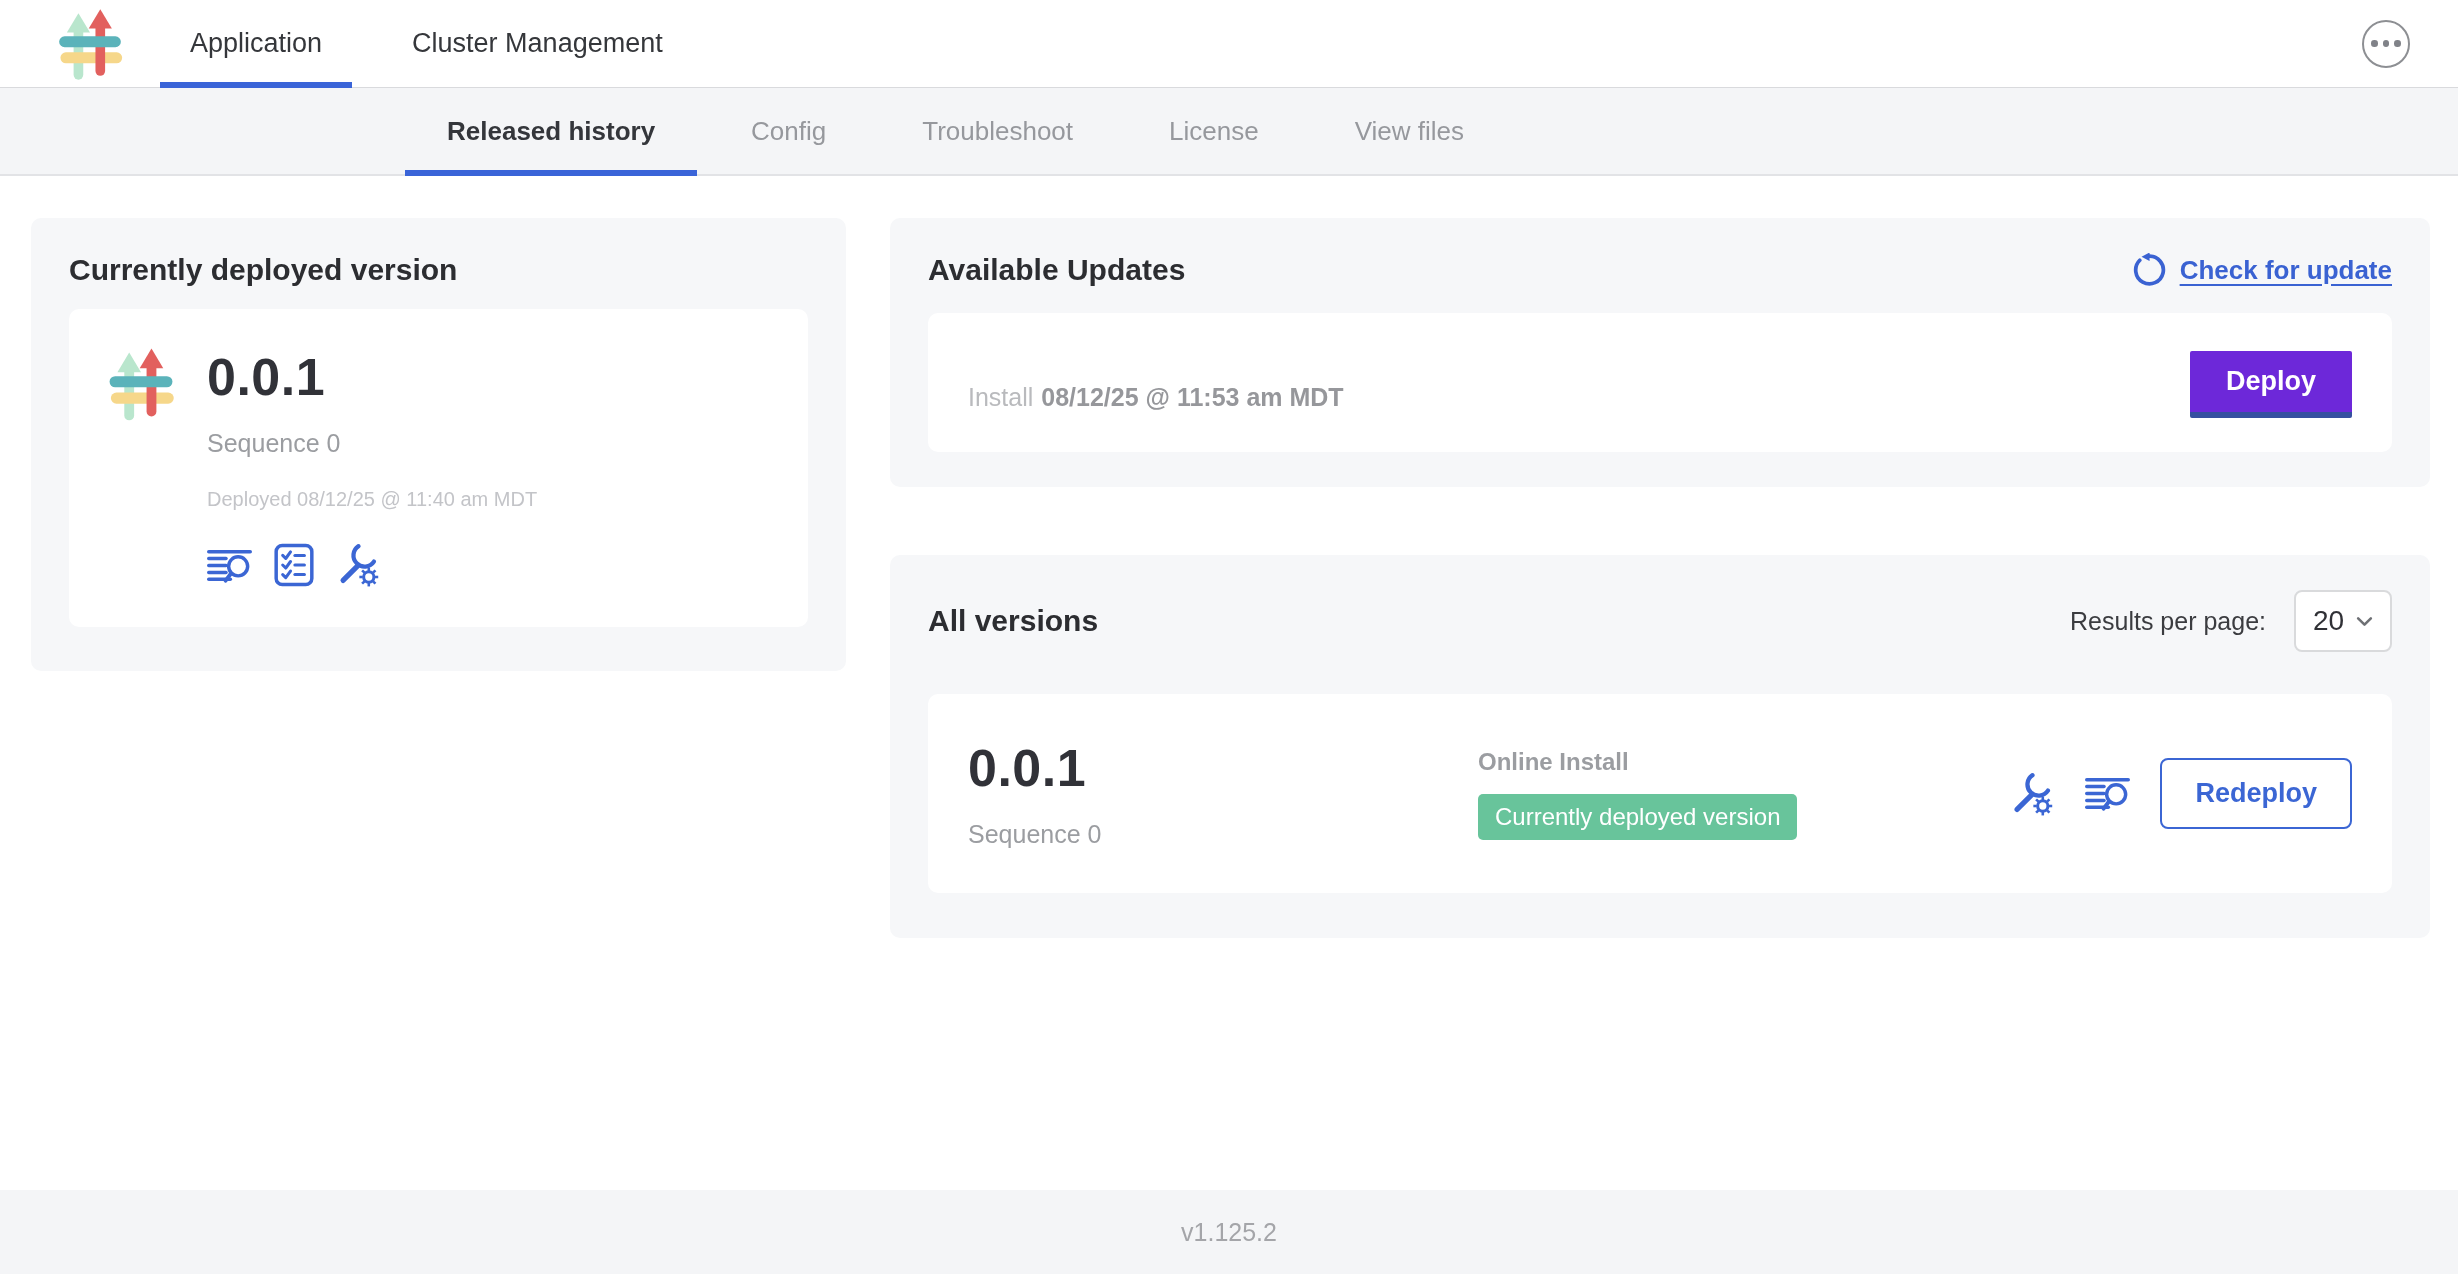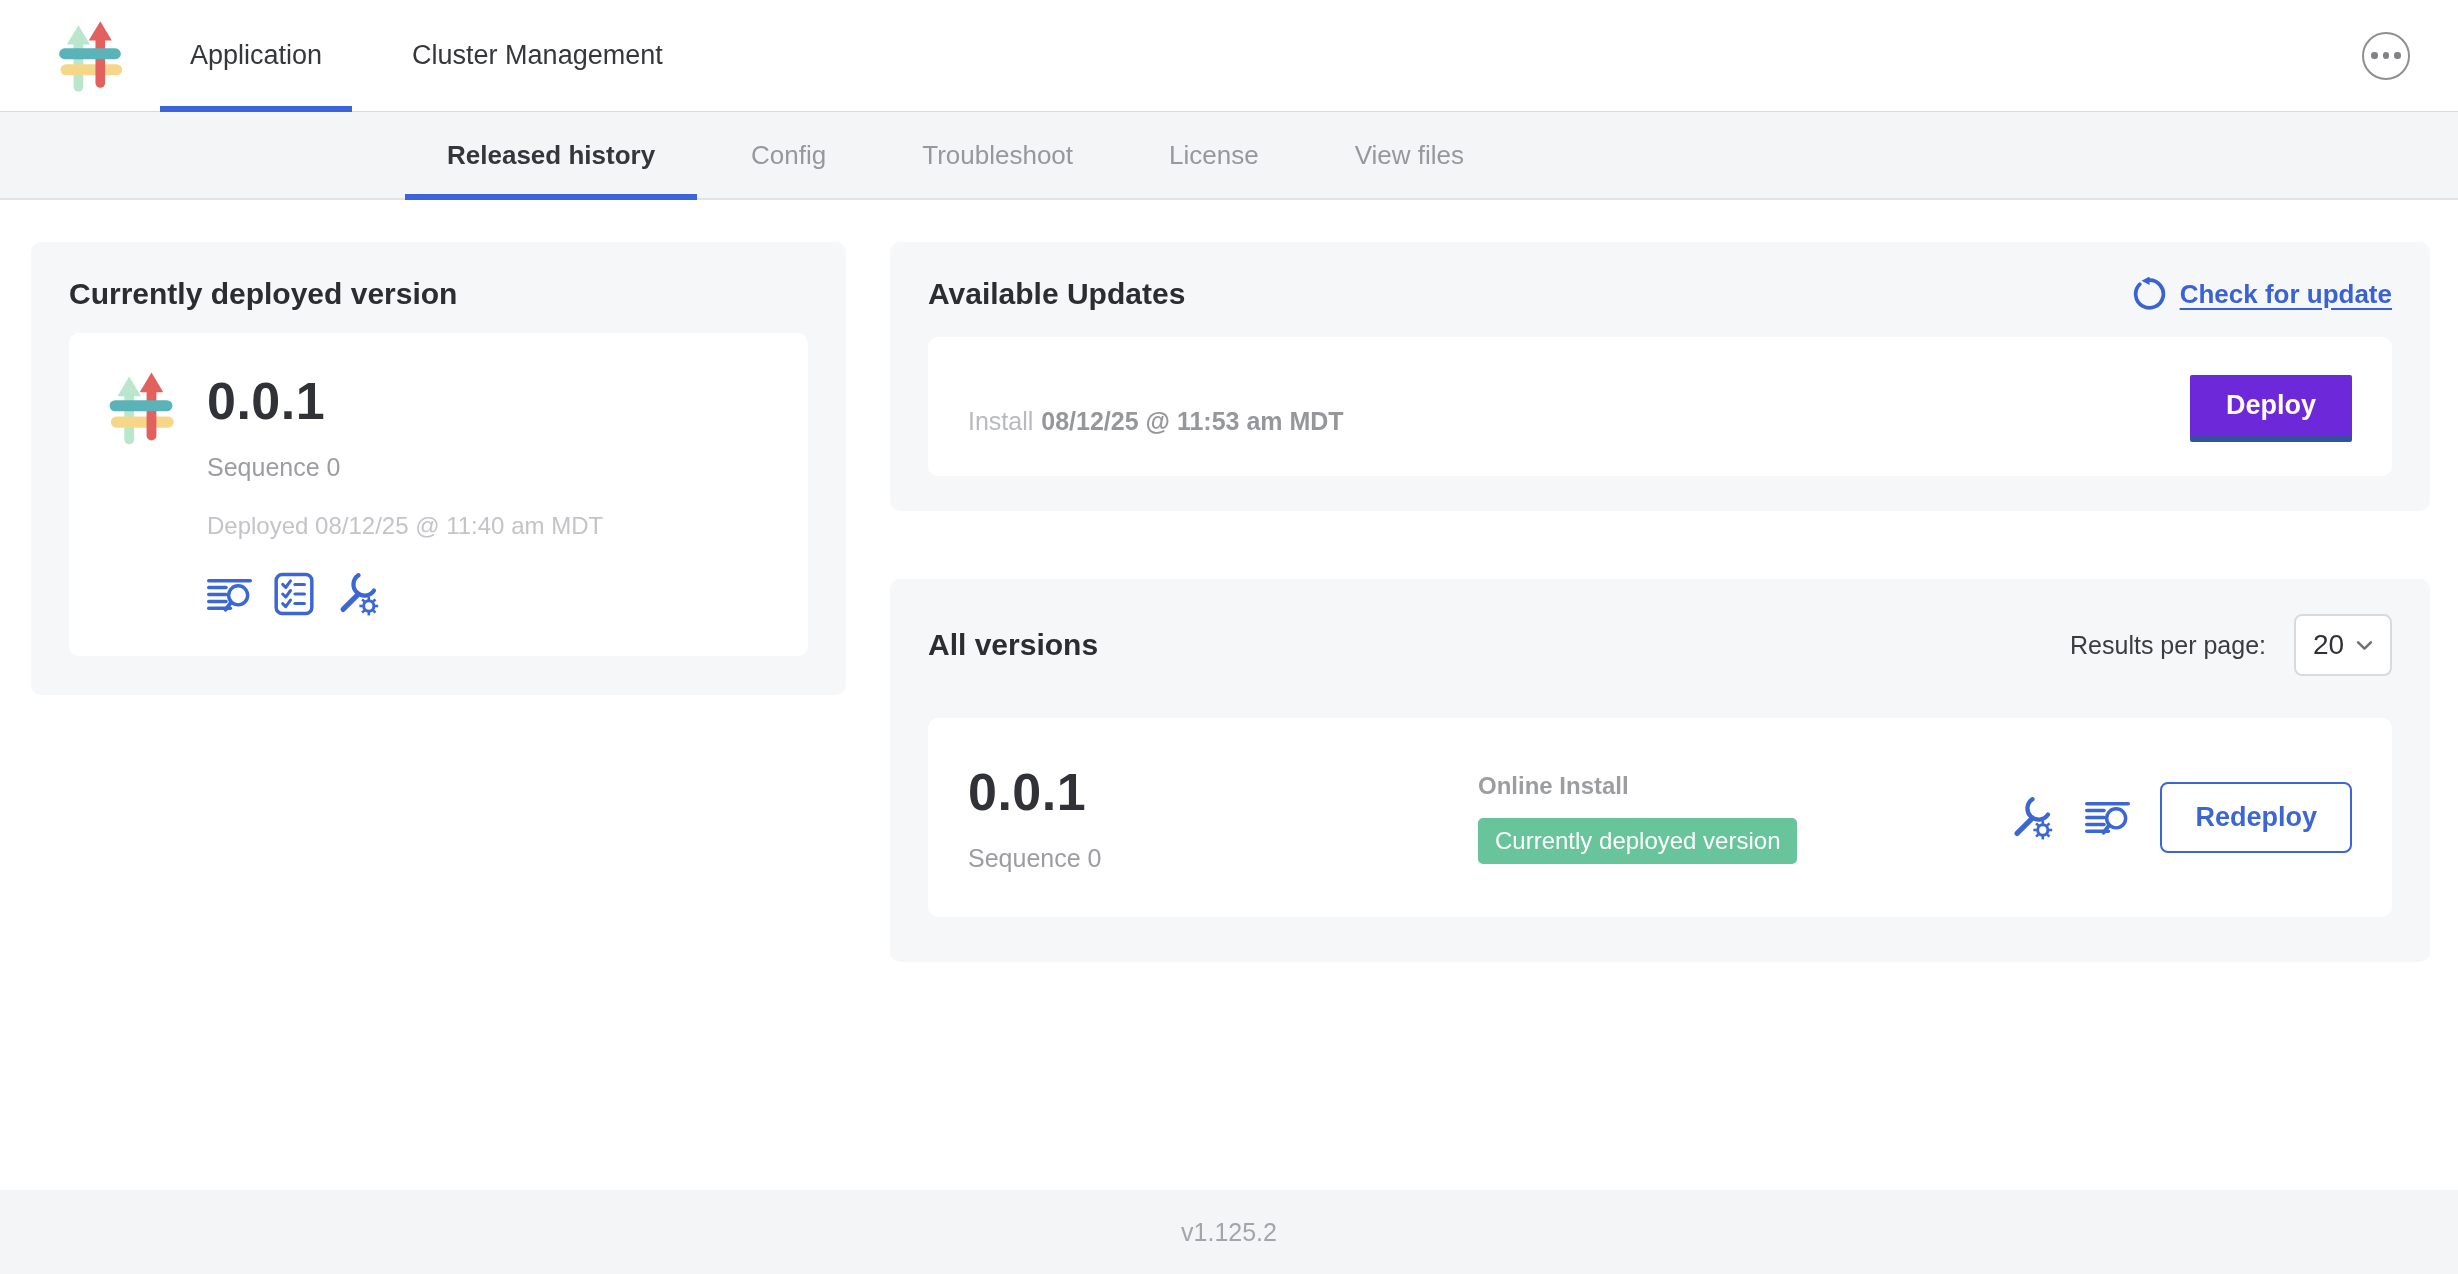--- a/index.html
+++ b/index.html
@@ -7,21 +7,21 @@
   body {
     font-family: "Liberation Sans", "DejaVu Sans", sans-serif;
     background: #ffffff;
     color: #303136;
     display: flex;
     flex-direction: column;
   }
 
   
   .header {
-    height: 112px;
+    height: 88px;
     background: #ffffff;
     display: flex;
     align-items: stretch;
     border-bottom: 1px solid #d9dadd;
     flex-shrink: 0;
   }
   .logo-box {
     padding-left: 52px;
     display: flex;
     align-items: center;
@@ -113,21 +113,21 @@
   .deployed-card {
     background: #ffffff;
     border-radius: 10px;
     margin-top: 22px;
     padding: 38px 34px;
     display: flex;
     gap: 28px;
   }
   .version-big { font-size: 52px; font-weight: bold; color: #313238; letter-spacing: 0.5px; }
   .sequence-text { margin-top: 22px; font-size: 25px; color: #9b9da1; }
-  .deployed-ts { margin-top: 30px; font-size: 24px; color: #c3c4c8; }
+  .deployed-ts { margin-top: 30px; font-size: 20px; color: #c3c4c8; }
   .card-icons { margin-top: 30px; display: flex; gap: 22px; align-items: center; color: #3b66d4; }
   .card-icons svg { display: block; cursor: pointer; }
 
   
   .right-col { flex: 1; display: flex; flex-direction: column; }
   .panel-head { display: flex; align-items: center; justify-content: space-between; }
   .check-link {
     display: flex; align-items: center; gap: 14px;
     color: #3a62d2; font-size: 26px; font-weight: bold;
     cursor: pointer;

